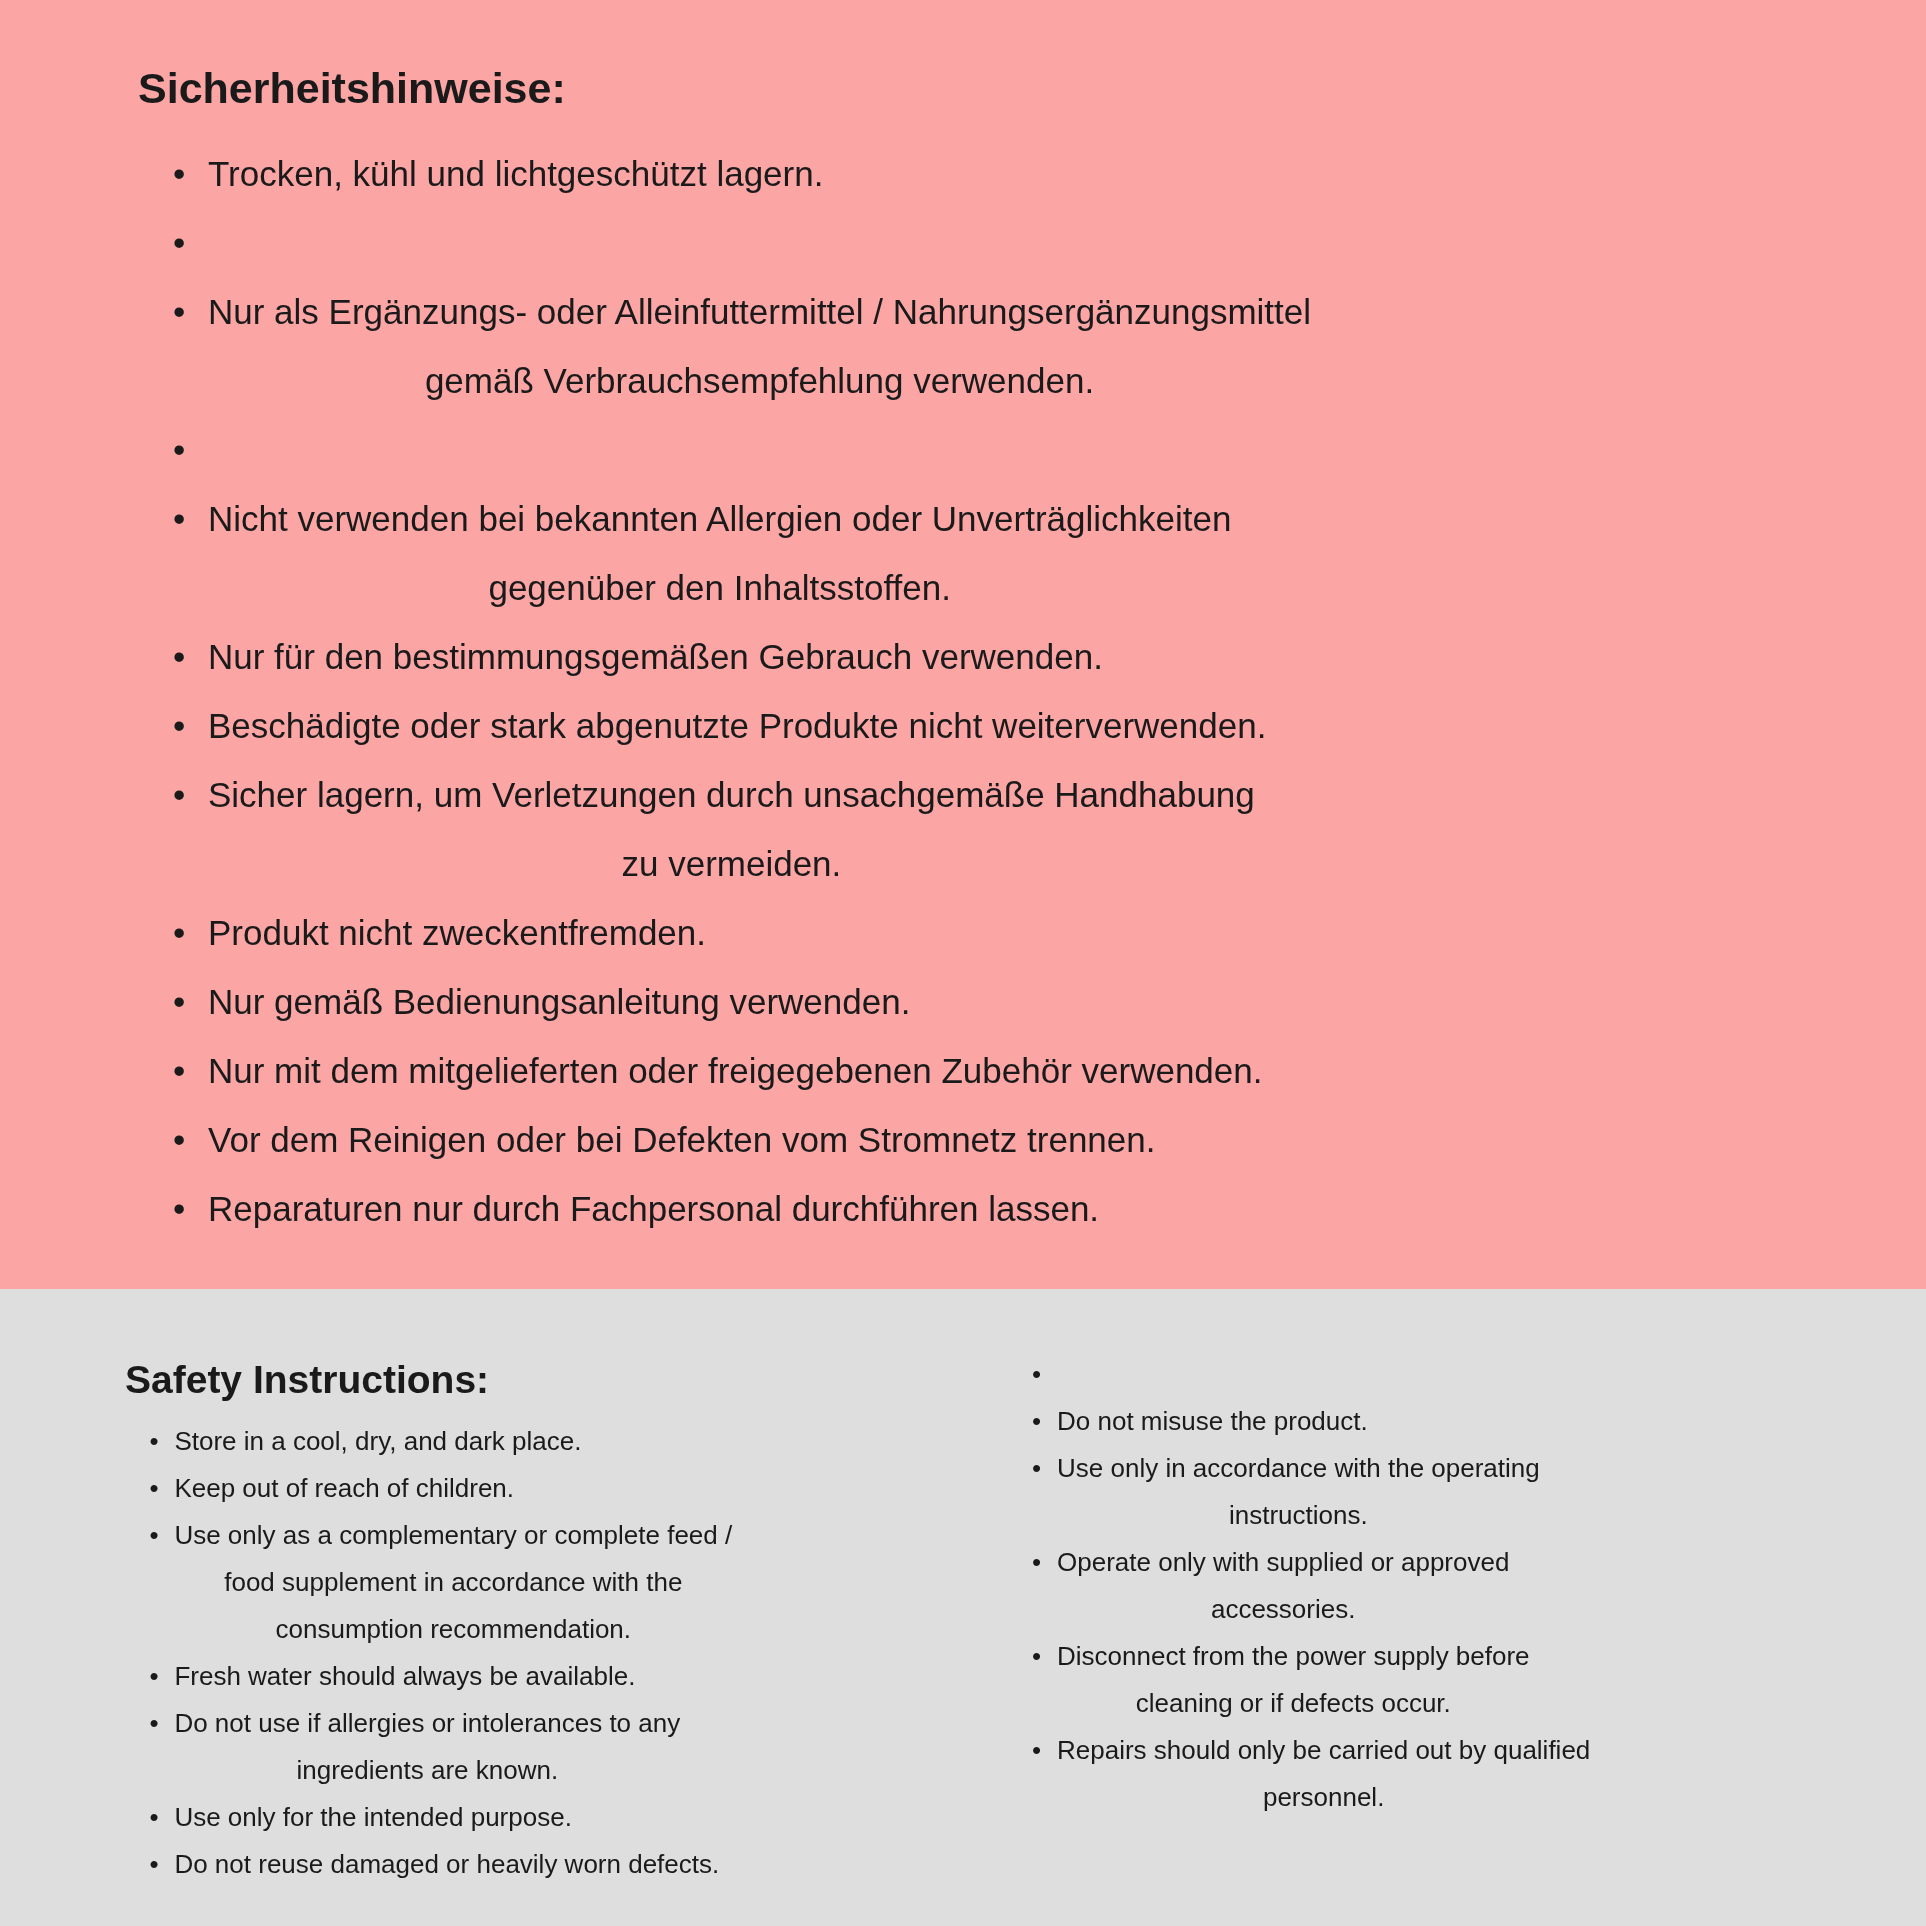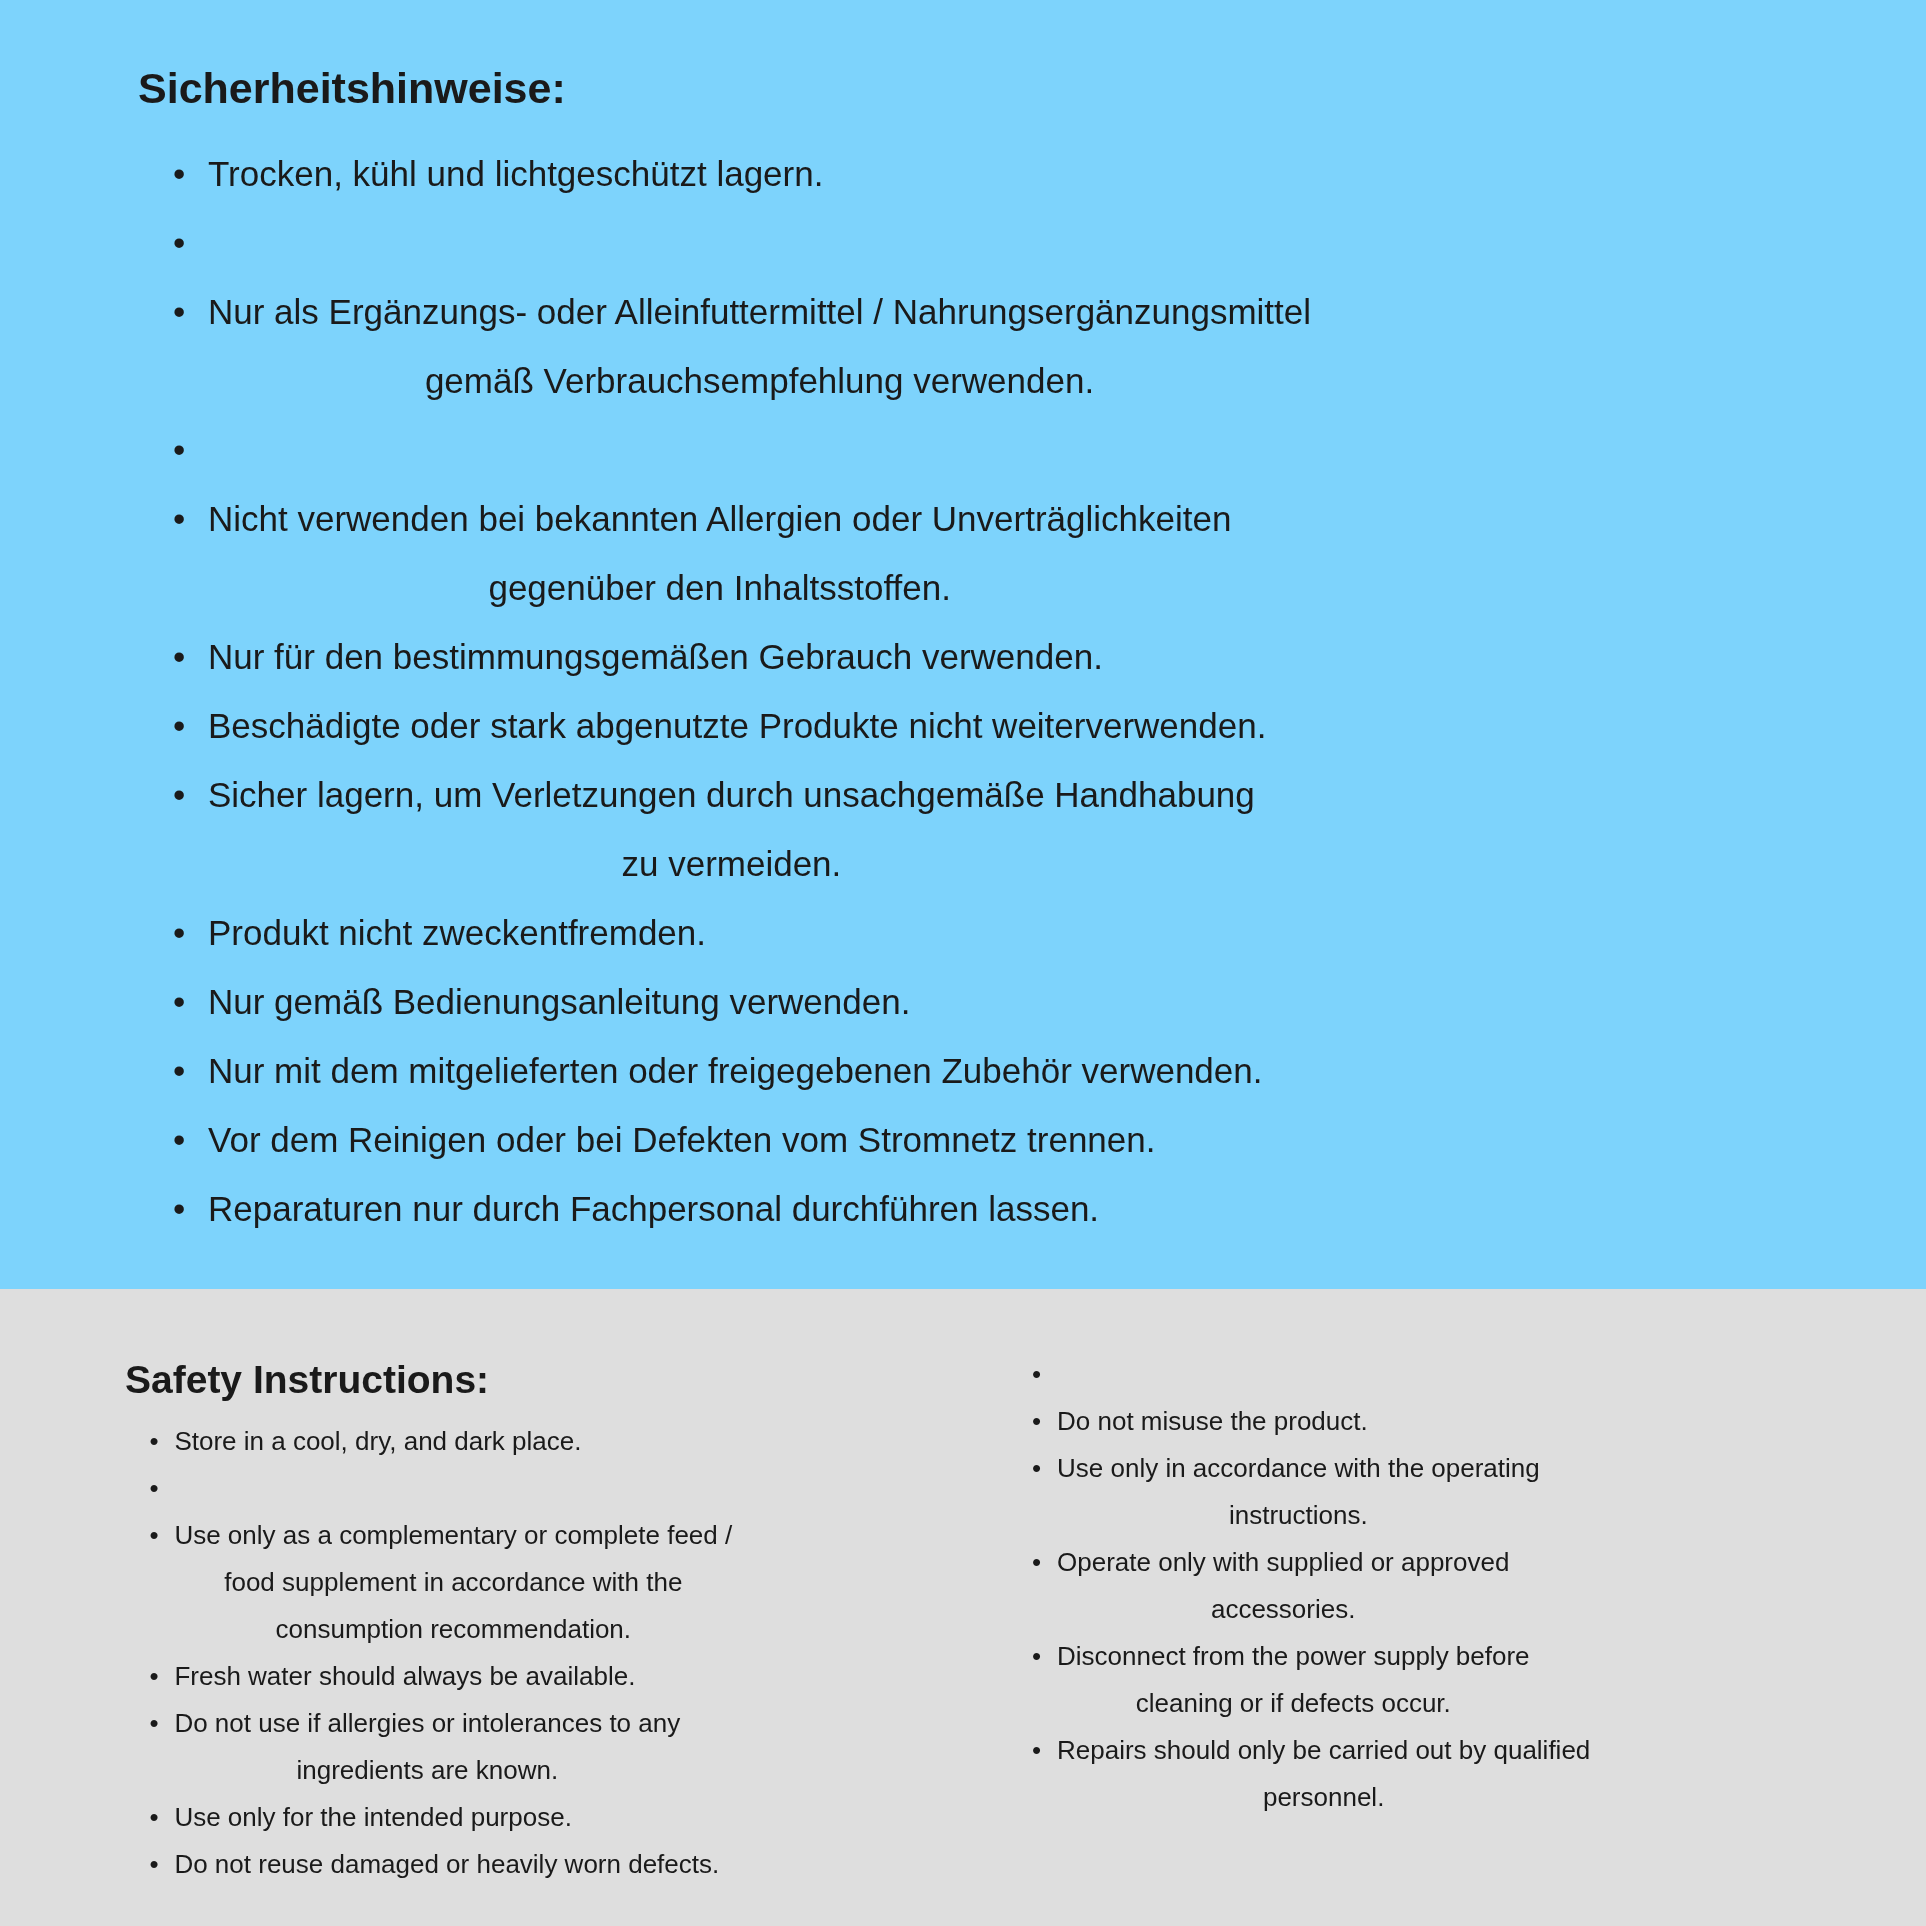--- a/index.html
+++ b/index.html
@@ -11,21 +11,21 @@
     color: #1a1a1a;
     font-family: "Liberation Sans", "DejaVu Sans", sans-serif;
     overflow: hidden;
   }
 
   
   .de-section {
     position: absolute;
     left: 0; top: 0;
     width: 1926px; height: 1289px;
-    background: #7dd3fc;
+    background: #fca5a5;
   }
   .de-title {
     position: absolute;
     left: 138px; top: 64px;
     margin: 0;
     font-size: 43px;
     font-weight: 700;
     line-height: 1.15;
   }
   .de-list {
@@ -142,20 +142,21 @@
 
     <div class="en-col en-left">
       <h2 class="en-title">Safety Instructions:</h2>
       <ul class="en-list">
         <li class="item">
             <span class="dot">•</span>
             <span class="txt">Store in a cool, dry, and dark place.</span>
           </li>
         <li class="item">
             <span class="dot">•</span>
+            <span class="txt">Keep out of reach of children.</span>
           </li>
         <li class="item">
             <span class="dot">•</span>
             <span class="txt">Use only as a complementary or complete feed /
 food supplement in accordance with the
 consumption recommendation.</span>
           </li>
         <li class="item">
             <span class="dot">•</span>
             <span class="txt">Fresh water should always be available.</span>

